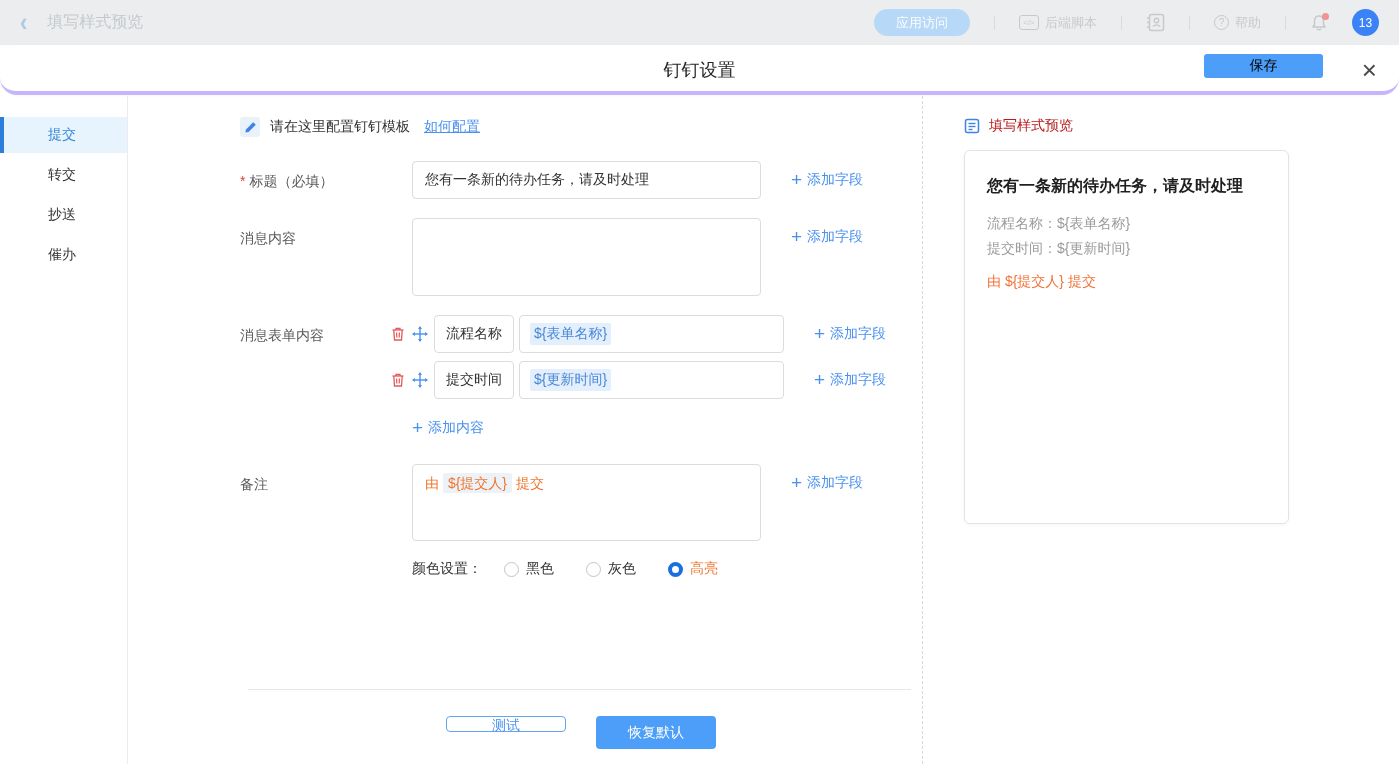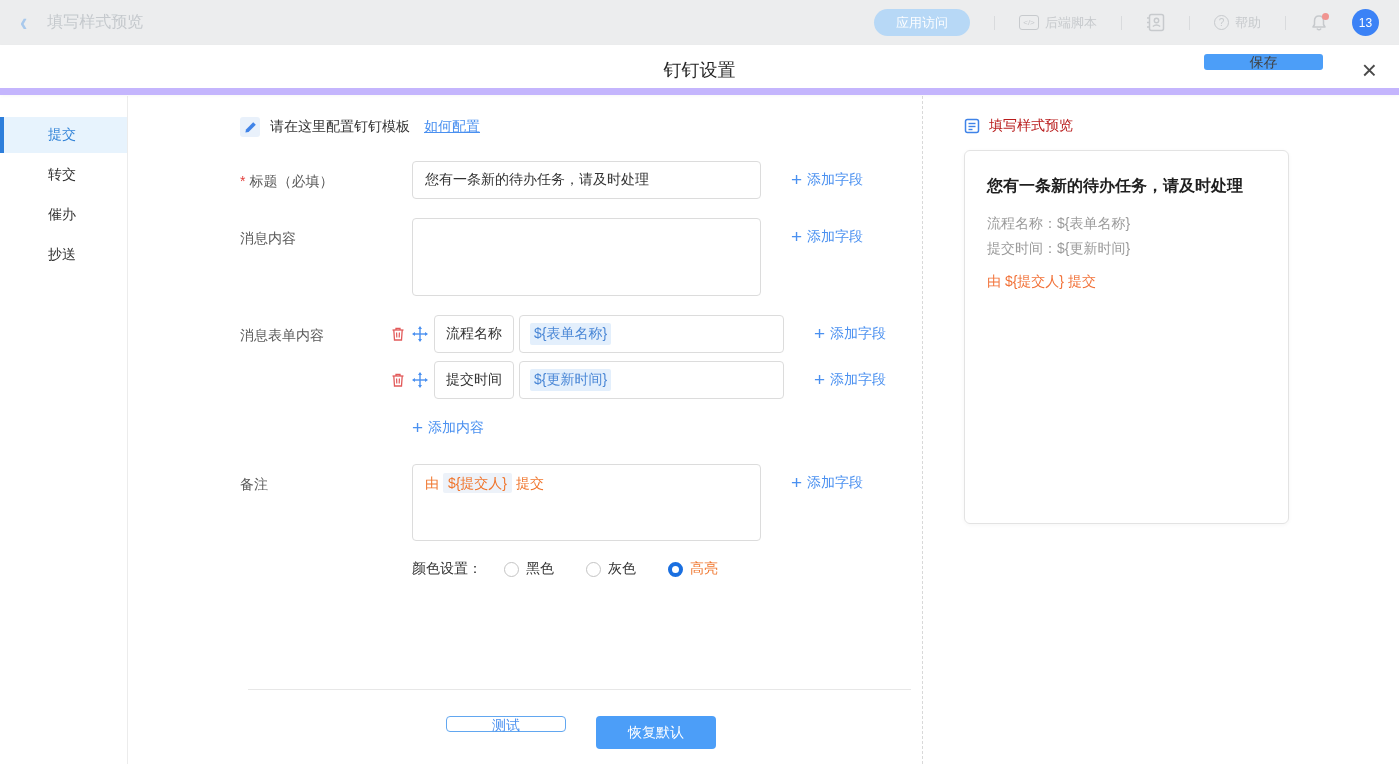--- a/index.html
+++ b/index.html
@@ -24,27 +24,27 @@
   .help-circle { width:15px; height:15px; border:1px solid #c7cacd; border-radius:50%;
     font-size:10px; display:flex; align-items:center; justify-content:center; }
   .bell-wrap { position:relative; width:18px; height:18px; }
   .bell-dot { position:absolute; top:-1px; right:-1px; width:7px; height:7px;
     background:#f09490; border-radius:50%; }
   .avatar { width:27px; height:27px; border-radius:50%; background:#3b82f6;
     color:#fff; font-size:12px; display:flex; align-items:center; justify-content:center; }
 
   
   .modal-header { position:absolute; top:45px; left:0; width:100%; height:50px;
-    background:#fff; border-bottom:7px solid #c4b5fd;
-    box-shadow:0 1px 3px rgba(0,0,0,.03); z-index:3; }
+    background:#fff; border-bottom:4px solid #c4b5fd;
+    box-shadow:0 1px 3px rgba(0,0,0,.03); z-index:3;border-radius:17px; }
   .modal-title { position:absolute; left:0; right:0; top:0; height:50px;
     display:flex; align-items:center; justify-content:center;
     font-size:18px; color:#262626; font-weight:500; }
-  .save-btn { position:absolute; right:76px; top:9px; width:119px; height:16px;
-    background:#4c9ef8; color:#404040; border:none; border-radius:3px; font-size:14px;
+  .save-btn { position:absolute; right:76px; top:9px; width:119px; height:24px;
+    background:#4c9ef8; color:#000000; border:none; border-radius:3px; font-size:14px;
     cursor:pointer; }
   .close-btn { position:absolute; right:22px; top:7px; font-size:26px; font-weight:300;
     color:#4a4a4a; background:none; border:none; cursor:pointer; line-height:36px; }
 
   
   .sidebar { position:absolute; top:96px; left:0; bottom:0; width:128px;
     background:#fff; border-right:1px solid #ececec; padding-top:21px; }
   .side-item { position:relative; height:36px; margin-bottom:4px; display:flex;
     align-items:center; padding-left:48px; font-size:14px; color:#333; cursor:pointer; }
   .side-item.active { background:#e7f3fd; color:#3585d8; }
@@ -169,24 +169,24 @@
   </div>
 
   <div class="sidebar">
     <div class="side-item active">
       <span>提交</span>
     </div>
     <div class="side-item">
       <span>转交</span>
     </div>
     <div class="side-item">
+      <span>抄送</span>
+    </div>
+    <div class="side-item">
       <span>催办</span>
-    </div>
-    <div class="side-item">
-      <span>抄送</span>
     </div>
   </div>
 
   <div class="form-area">
 
     <div class="config-note">
       <span class="pencil-tile">
         <svg width="13" height="13" viewBox="0 0 13 13">
           <path d="M9.2 1.2 L11.8 3.8 L4.6 11 L1.4 11.6 L2 8.4 Z" fill="#3f83e8"></path>
         </svg>

